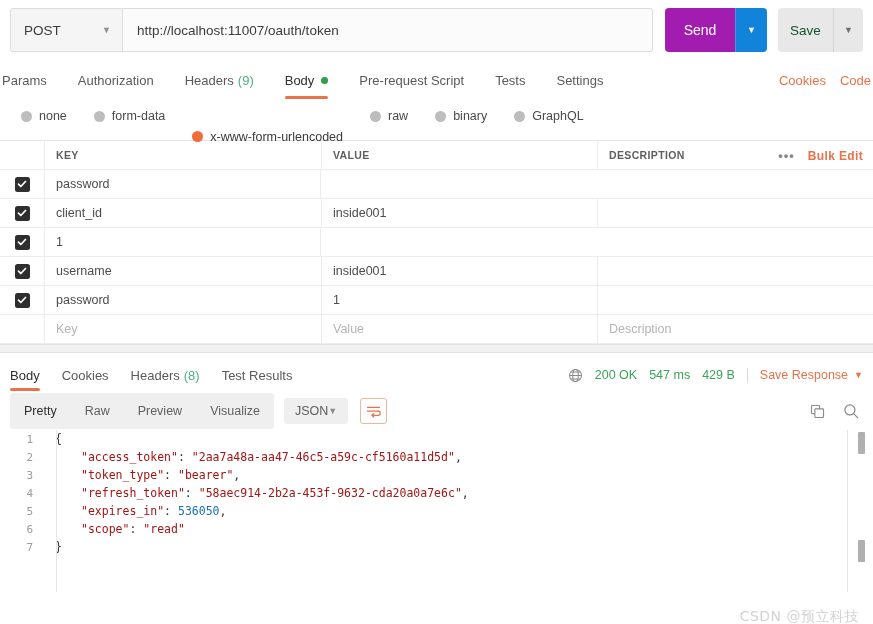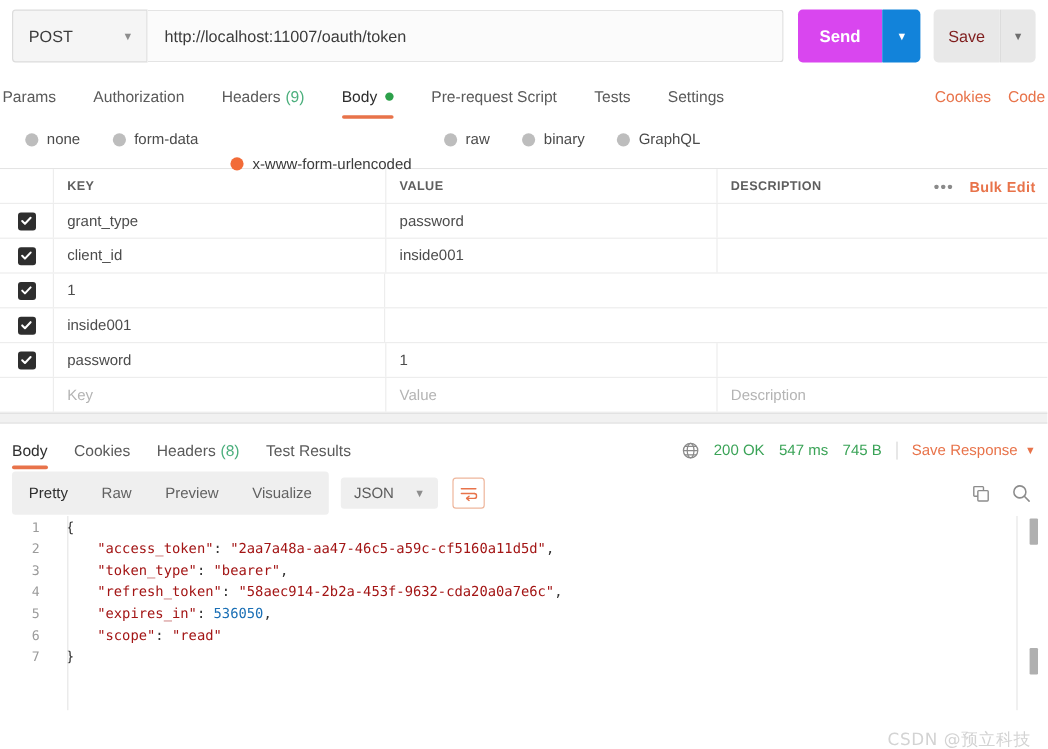--- a/index.html
+++ b/index.html
@@ -25,33 +25,33 @@
   }
   .method-box .caret { color:#8d8d8d; font-size:9px; }
   .url-input {
     flex: 1; border:1px solid #dcdcdc; border-left:none;
     background:#fbfbfb; border-radius:0 3px 3px 0;
     display:flex; align-items:center; padding-left:14px;
     font-size:13.5px; color:#3b3b3b;
   }
   .send-group { display:flex; margin-left:12px; }
   .send-btn {
-    background:#d946ef; color:#fff; border:none;
+    background:#a21caf; color:#fff; border:none;
     width: 70px; display:flex; align-items:center; justify-content:center;
-    font-size:14px; font-weight:bold; border-radius:4px 0 0 4px;
+    font-size:14px; font-weight:normal; border-radius:4px 0 0 4px;
     font-family:"Liberation Sans", sans-serif; cursor:pointer;
   }
   .send-caret {
     background:#1283da; width:32px; border-left:1px solid #3d9ae2;
     display:flex; align-items:center; justify-content:center;
     color:#fff; font-size:9px; border-radius:0 4px 4px 0; cursor:pointer;
   }
   .save-group { display:flex; margin-left:11px; }
   .save-btn {
-    background:#e8e8e8; color:#7f1d1d; border:none; width:55px;
+    background:#e8e8e8; color:#14532d; border:none; width:55px;
     display:flex; align-items:center; justify-content:center;
     font-size:13.5px; border-radius:4px 0 0 4px;
     font-family:"Liberation Sans", sans-serif; cursor:pointer;
   }
   .save-caret {
     background:#e8e8e8; width:30px; border-left:1px solid #d4d4d4;
     display:flex; align-items:center; justify-content:center;
     color:#6e6e6e; font-size:9px; border-radius:0 4px 4px 0; cursor:pointer;
   }
 
@@ -153,21 +153,21 @@
 
   
   .resp-toolbar { display:flex; align-items:center; height:38px;
                   padding-left:10px; position:relative; }
   .seg { display:flex; background:#efefef; border-radius:3px; height:36px;
          align-items:center;justify-content:space-between; }
   .seg .si { font-size:12.5px; color:#616161; padding:0 14px; height:26px;
              display:flex; align-items:center; cursor:pointer; }
   .seg .si.active { color:#2e2e2e; }
   .jsonsel { display:flex; align-items:center; background:#efefef; height:26px;
-             border-radius:3px; margin-left:10px; padding:0 11px; gap:17px;
+             border-radius:3px; margin-left:10px; padding:0 11px; 
              font-size:12.5px; color:#5c5c5c; cursor:pointer; }
   .jsonsel .caret { font-size:9px; color:#8d8d8d; }
   .wrapbtn { margin-left:12px; width:27px; height:26px; border:1px solid #eeb69c;
              border-radius:3px; display:flex; align-items:center;
              justify-content:center; cursor:pointer; }
   .tb-right { position:absolute; right:14px; top:0; height:38px;
               display:flex; align-items:center; gap:18px; }
   .icobtn { cursor:pointer; display:flex; align-items:center; color:#8c8c8c; }
 
   
@@ -289,23 +289,20 @@
     </div>
 
     <div class="trow">
       <div class="cb-col">
         <span class="chk">
           <svg width="10" height="10" viewBox="0 0 10 10">
               <path d="M1.5 5.2 L3.8 7.5 L8.5 2.5" stroke="#fff" stroke-width="1.7" fill="none" stroke-linecap="round" stroke-linejoin="round"></path>
             </svg>
         </span>
       </div>
-      <div class="k-col">
-          <span class="cellval">grant_type</span>
-        </div>
       <div class="v-col">
           <span class="cellval">password</span>
         </div>
       <div class="d-col">
           <span class="cellval"></span>
         </div>
     </div>
 
     <div class="trow">
       <div class="cb-col">
@@ -343,20 +340,23 @@
     </div>
 
     <div class="trow">
       <div class="cb-col">
         <span class="chk">
           <svg width="10" height="10" viewBox="0 0 10 10">
               <path d="M1.5 5.2 L3.8 7.5 L8.5 2.5" stroke="#fff" stroke-width="1.7" fill="none" stroke-linecap="round" stroke-linejoin="round"></path>
             </svg>
         </span>
       </div>
+      <div class="k-col">
+          <span class="cellval">username</span>
+        </div>
       <div class="v-col">
           <span class="cellval">inside001</span>
         </div>
       <div class="d-col">
           <span class="cellval"></span>
         </div>
     </div>
 
     <div class="trow">
       <div class="cb-col">
@@ -414,21 +414,21 @@
         <svg width="15" height="15" viewBox="0 0 16 16" fill="none" stroke="#8a8a8a" stroke-width="1.1">
           <circle cx="8" cy="8" r="6.4"></circle>
           <ellipse cx="8" cy="8" rx="3" ry="6.4"></ellipse>
           <line x1="1.7" y1="8" x2="14.3" y2="8"></line>
           <line x1="2.8" y1="4.3" x2="13.2" y2="4.3"></line>
           <line x1="2.8" y1="11.7" x2="13.2" y2="11.7"></line>
         </svg>
       </span>
       <span class="ok">200 OK</span>
       <span class="ok">547 ms</span>
-      <span class="ok">745 B</span>
+      <span class="ok">429 B</span>
       <span class="divbar"></span>
       <span class="saveresp">
         <span>Save Response</span>
         <span style="font-size:9px">▼</span>
       </span>
     </div>
   </div>
 
   <div class="resp-toolbar">
     <div class="seg">

